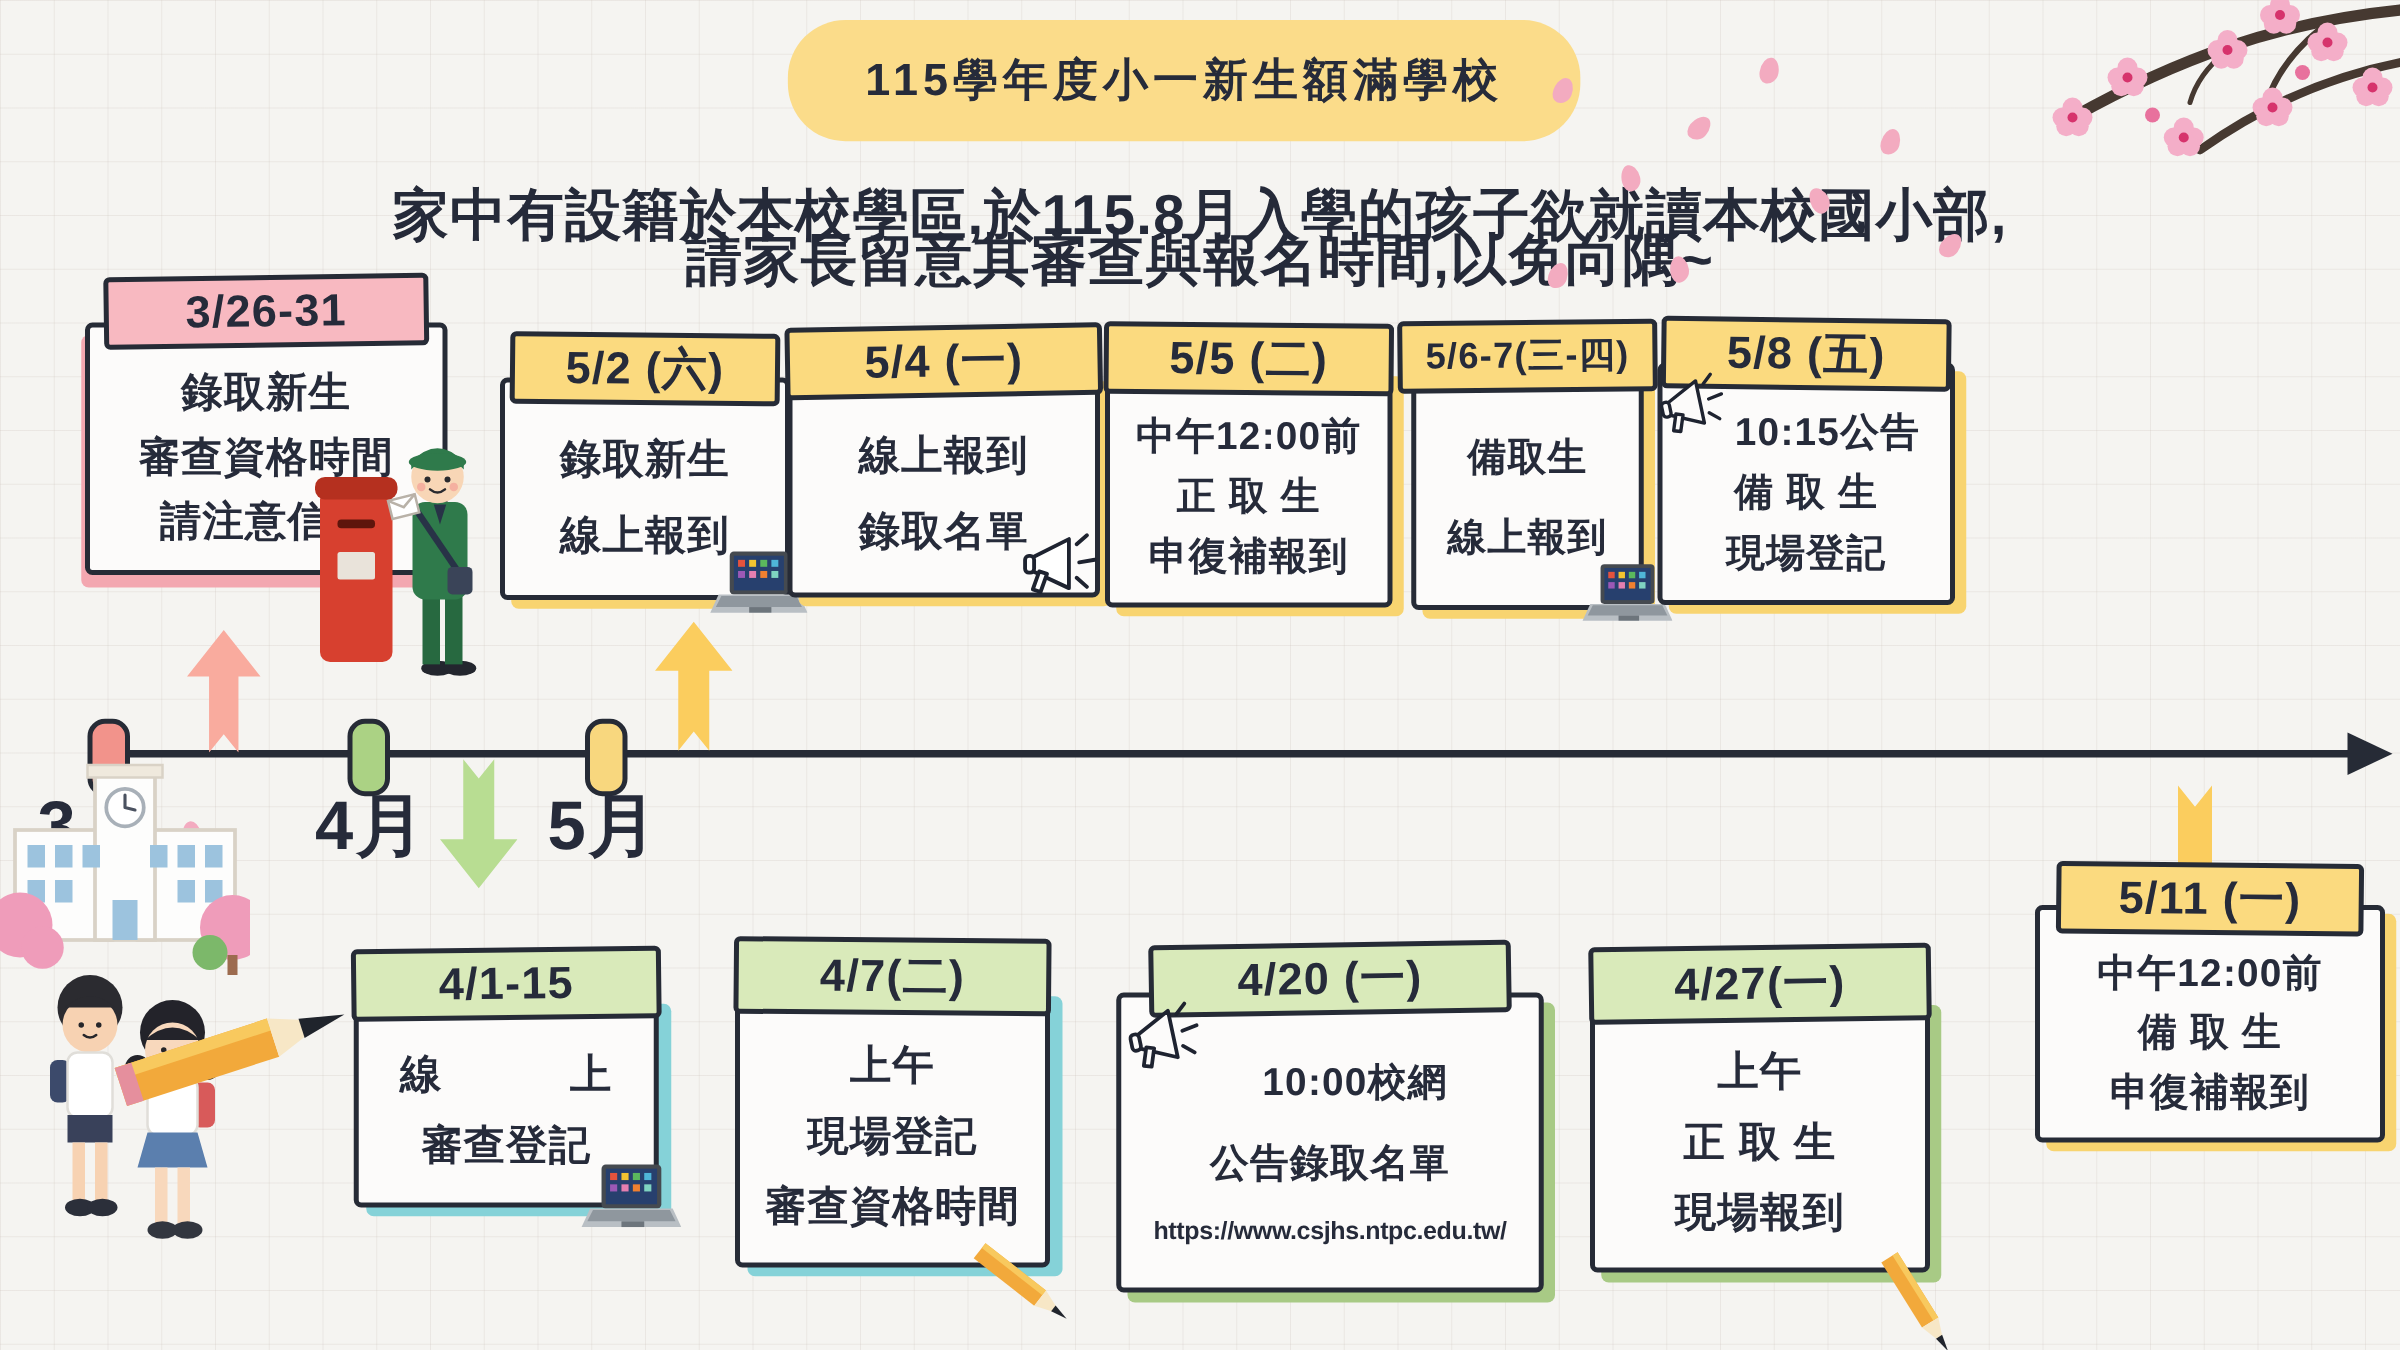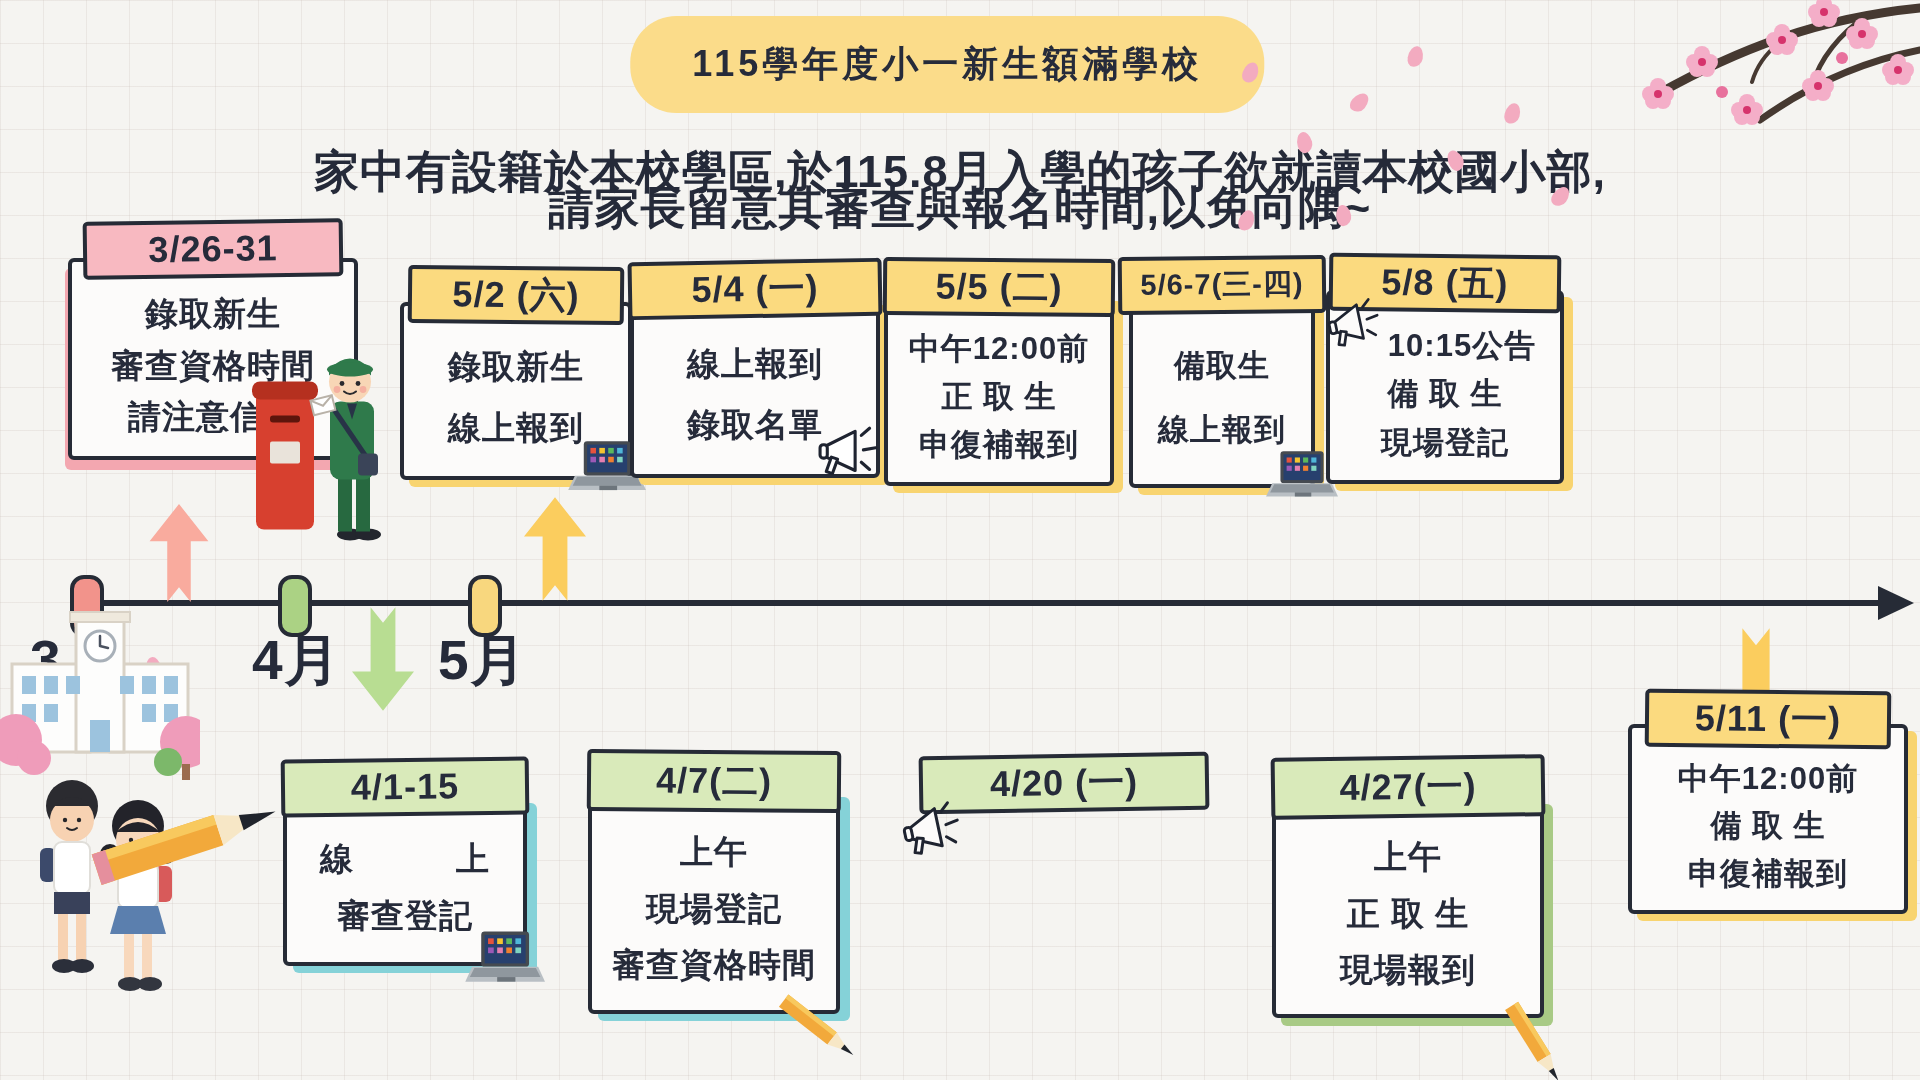--- a/index.html
+++ b/index.html
@@ -329,20 +329,25 @@
     </div>
     <svg class="card-icon" style="right:-28px;bottom:-28px;width:96px;height:26px;transform:rotate(38deg)" viewBox="0 0 100 26">
       <rect x="2" y="5" width="64" height="16" fill="#f2a93b"></rect>
       <rect x="2" y="5" width="64" height="5" fill="#f8c95e"></rect>
       <polygon points="66,5 88,13 66,21" fill="#f7e7c6"></polygon>
       <polygon points="80,10 94,13 80,16" fill="#20242c"></polygon>
     </svg>
   </div>
 
   <div class="card" style="left:893px;top:754px;width:342px">
+    <div class="card-body sh-green" style="height:240px;margin-top:40px">
+      <div class="line line-sm" style="padding-left:40px">10:00校網</div>
+      <div class="line line-sm">公告錄取名單</div>
+      <div class="line line-url">https://www.csjhs.ntpc.edu.tw/</div>
+    </div>
     <div class="card-header hd-green" style="width:282px;transform:translateX(-50%) rotate(-0.9deg)">
       <span>4/20 (一)</span>
     </div>
     <svg class="card-icon" style="left:10px;top:48px;width:64px;height:58px;transform:rotate(-12deg)" viewBox="0 0 64 56">
       <path d="M8,20 L36,6 L36,44 L8,31 Z" fill="#fcfbfa" stroke="#1e2330" stroke-width="3" stroke-linejoin="round"></path>
       <rect x="2" y="19" width="7" height="13" rx="3" fill="#fcfbfa" stroke="#1e2330" stroke-width="3"></rect>
       <path d="M13,31 L8,45 L14,47 L19,33 Z" fill="#fcfbfa" stroke="#1e2330" stroke-width="3" stroke-linejoin="round"></path>
       <path d="M42,10 L50,3 M44,24 L56,22 M42,36 L50,43" stroke="#1e2330" stroke-width="3" stroke-linecap="round"></path>
     </svg>
   </div>

